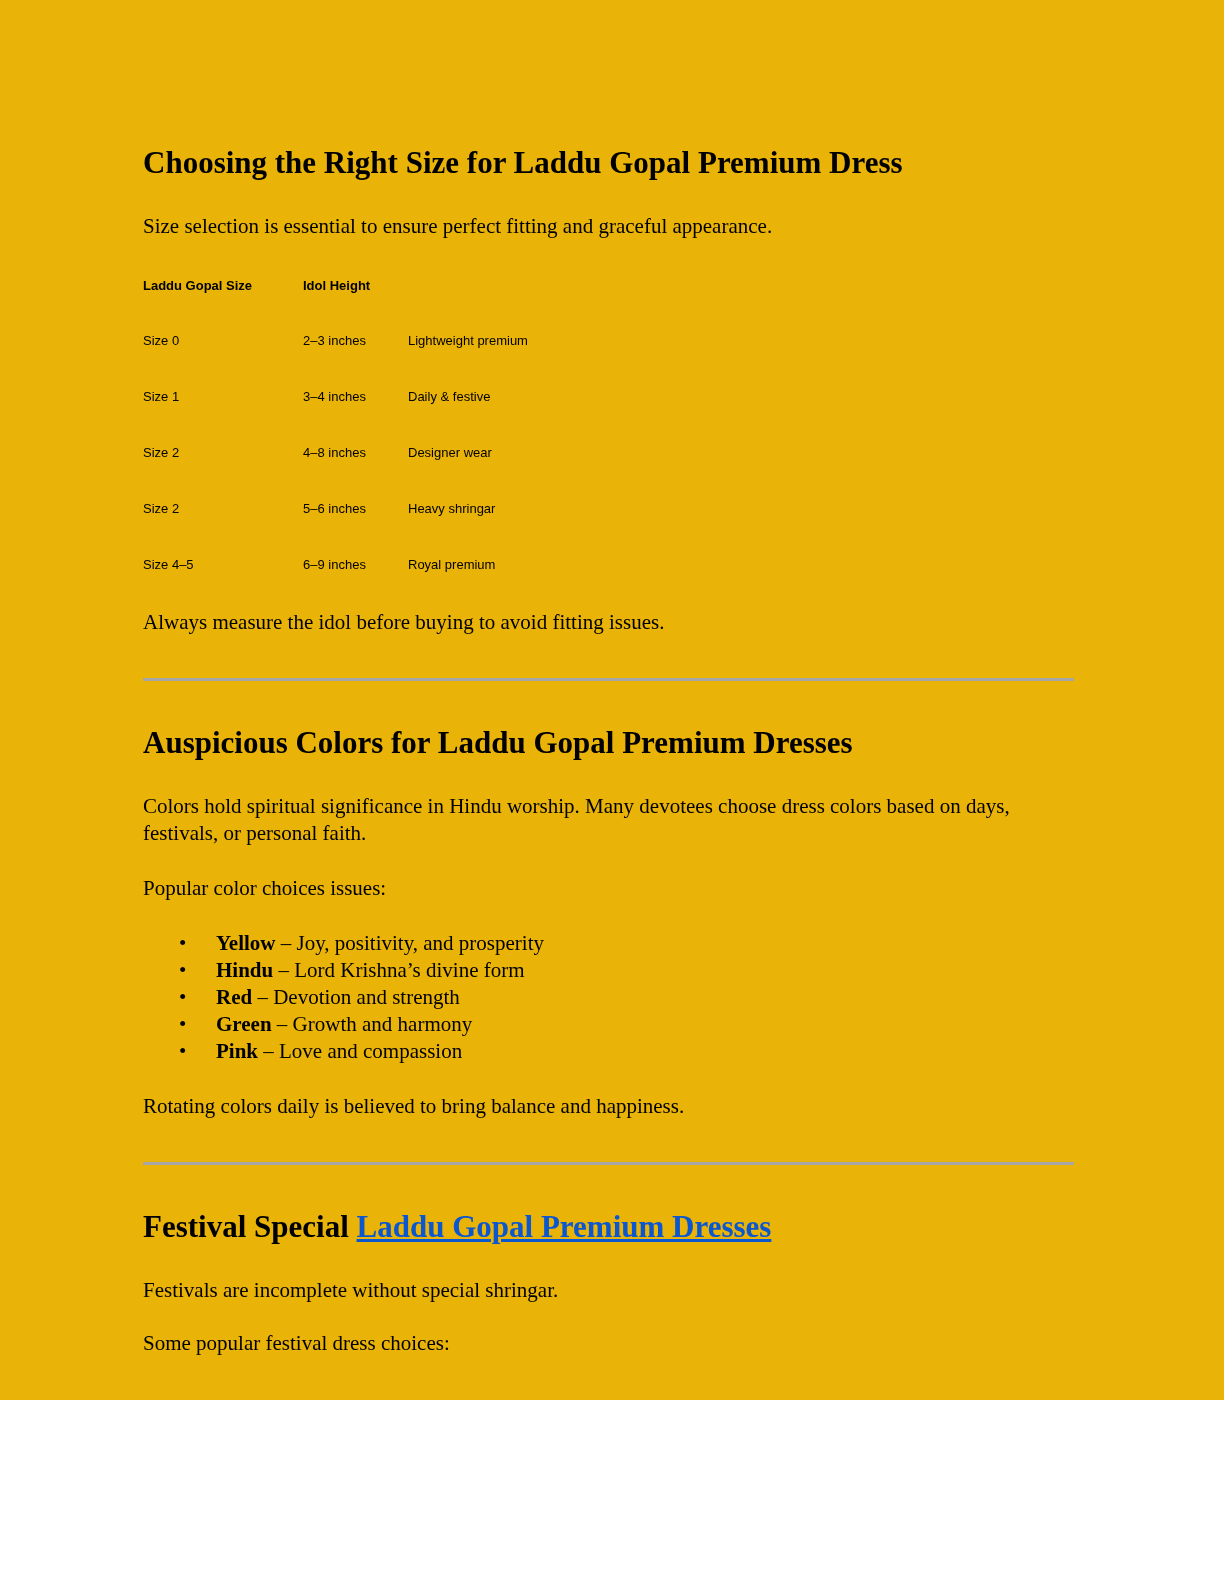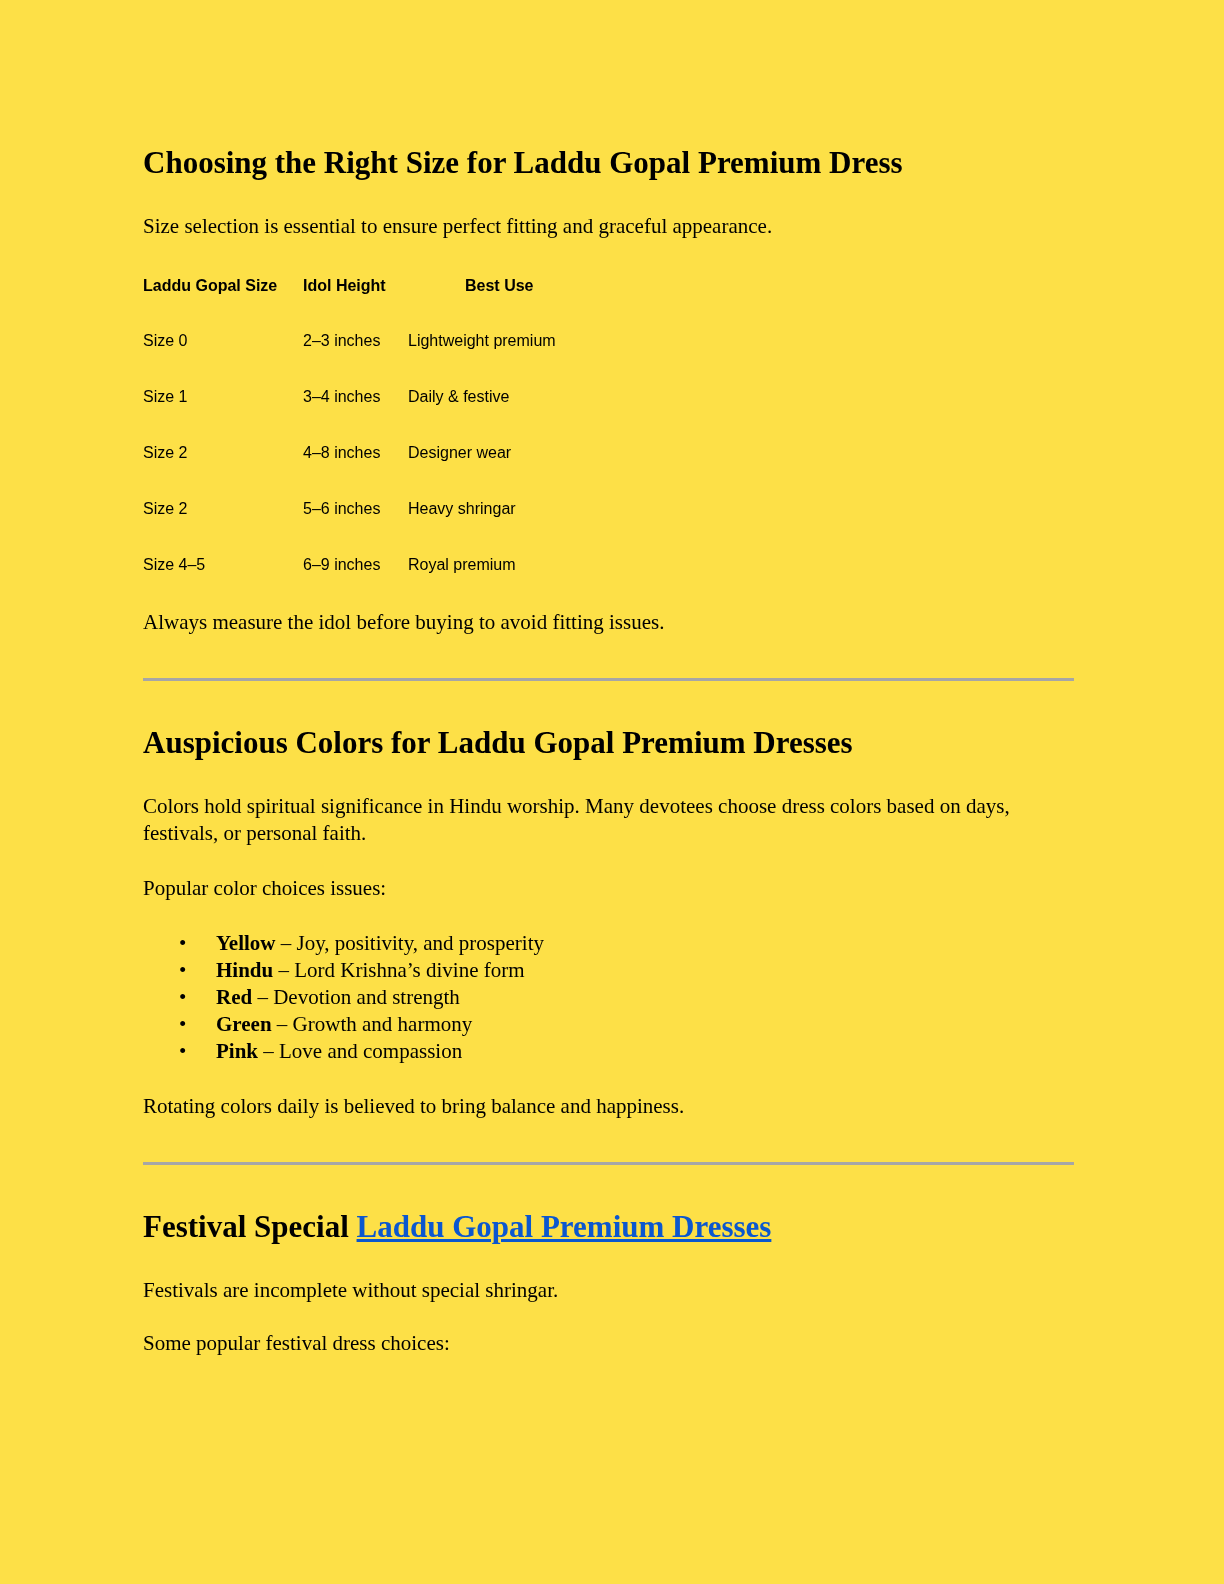--- a/index.html
+++ b/index.html
@@ -1,42 +1,42 @@
 <!DOCTYPE html>
 <html style="--link: #0B57CF; --rule: #a6a6a6;"><head>
 <meta charset="utf-8">
 <style>
   html, body { margin: 0; padding: 0; background: #ffffff; }
   .page {
     position: relative;
     width: 1224px;
-    height: 1584px;
+    height: 1400px;
     box-sizing: border-box;
     padding: 145px 150px 60px 143px;
-    background: #fde047;
+    background: #eab308;
     color: #000000;
     font-family: "Liberation Serif", serif;
     font-size: 21px;
     line-height: 27px;
   }
   h1 {
     font-family: "Liberation Serif", serif;
     font-size: 31px;
     line-height: 36px;
     font-weight: bold;
     margin: 0 0 32px 0;
   }
   p { margin: 14px 0 28px 0; }
   .p-intro { margin-bottom: 34px; }
   .p-tight { margin-bottom: 26px; }
 
   
   .size-table {
     font-family: "Liberation Sans", sans-serif;
-    font-size: 16px;
+    font-size: 13px;
     line-height: 24px;
     margin: 0 0 29px 0;
   }
   .trow {
     display: grid;
     grid-template-columns: 160px 105px 1fr;
     margin-bottom: 32px;
   }
   .trow.thead { font-weight: bold; margin-bottom: 31px; }
   .trow.thead .c3 { padding-left: 57px; }
@@ -78,21 +78,20 @@
 <div class="page">
 
   <h1>Choosing the Right Size for Laddu Gopal Premium Dress</h1>
 
   <p class="p-intro">Size selection is essential to ensure perfect fitting and graceful appearance.</p>
 
   <div class="size-table">
     <div class="trow thead">
       <div class="c1">Laddu Gopal Size</div>
       <div class="c2">Idol Height</div>
-      <div class="c3">Best Use</div>
     </div>
     <div class="trow">
       <div class="c1">Size 0</div>
       <div class="c2">2–3 inches</div>
       <div class="c3">Lightweight premium</div>
     </div>
     <div class="trow">
       <div class="c1">Size 1</div>
       <div class="c2">3–4 inches</div>
       <div class="c3">Daily &amp; festive</div>

